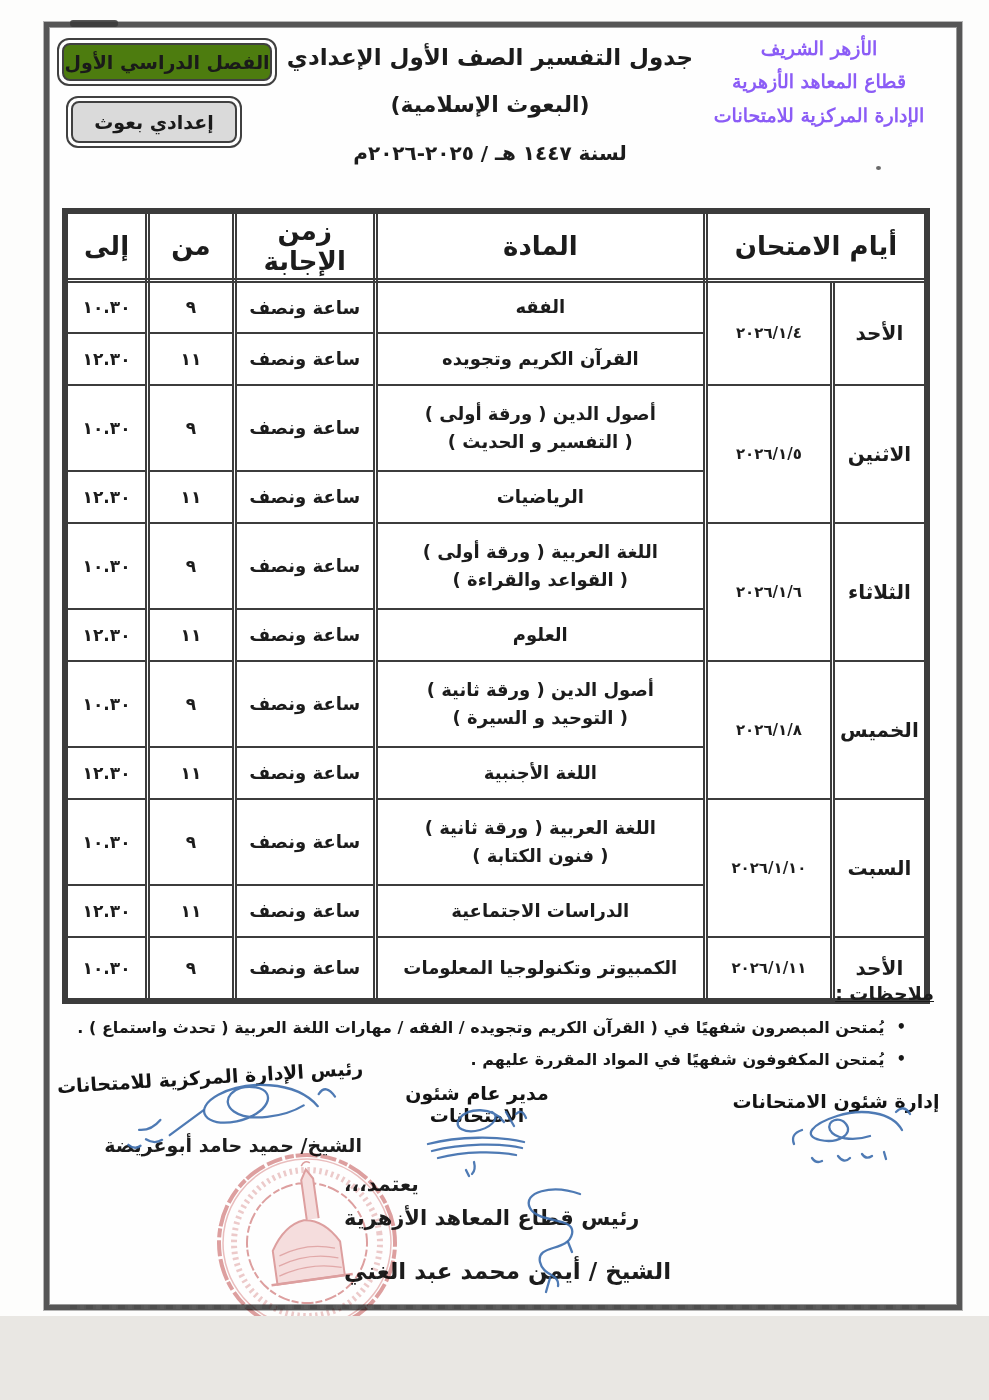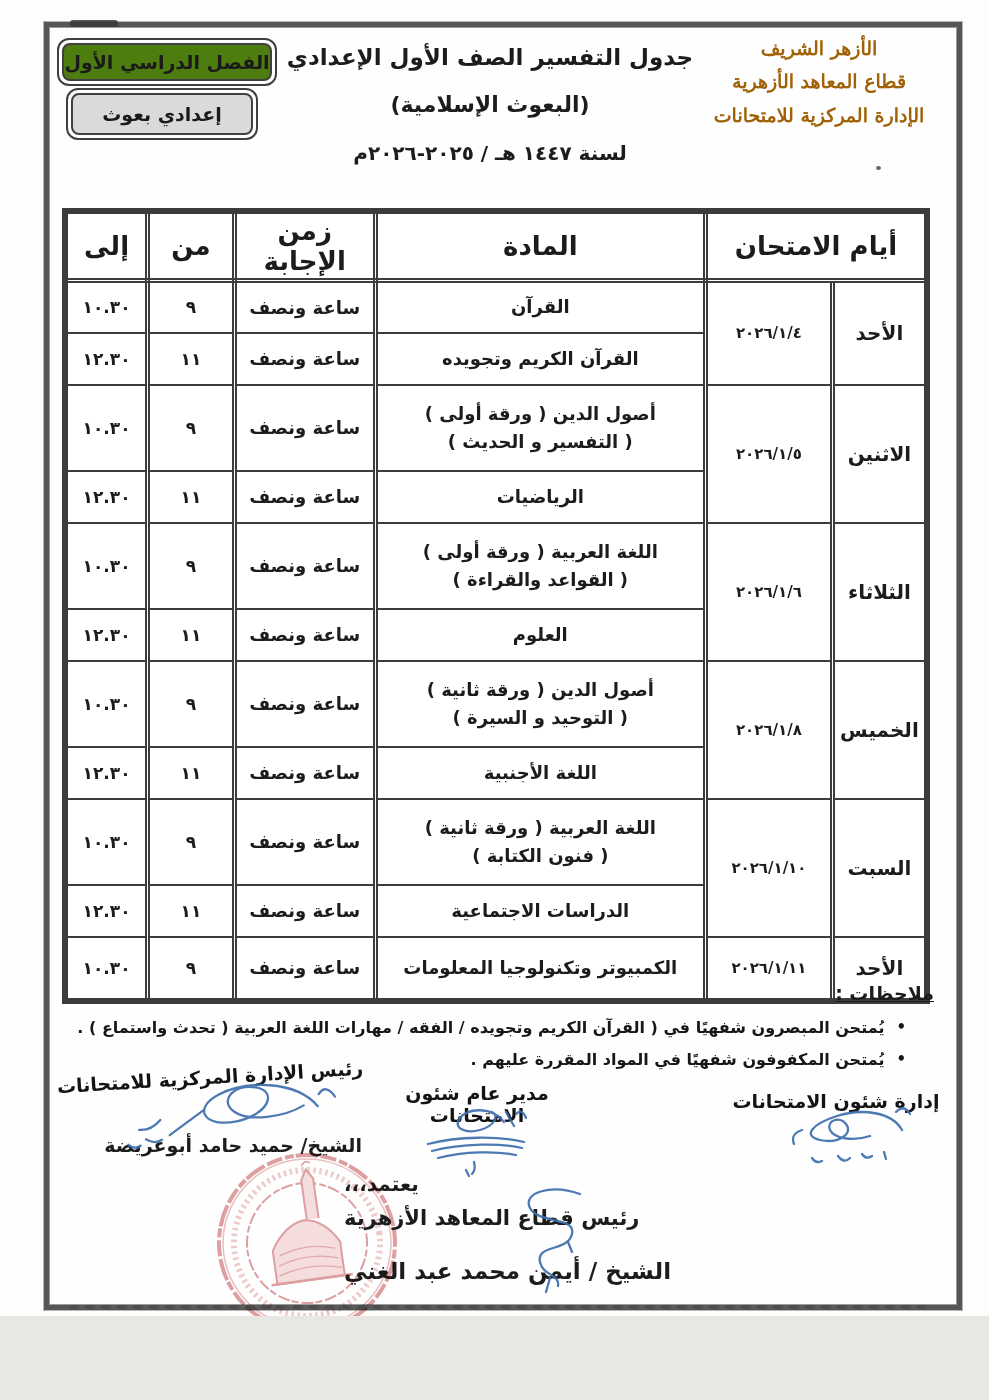--- a/index.html
+++ b/index.html
@@ -30,33 +30,33 @@
   
   .badge-outer{
     position:absolute; border:2px solid #404040; border-radius:12px; padding:3px; background:#fefefe;
   }
   .badge-inner{
     width:100%; height:100%; border:2px solid #404040; border-radius:8px;
     display:flex; align-items:center; justify-content:center;
     font-weight:bold; font-size:19px; color:#1a1a1a; background:#4d7c0f;
   }
   .badge-sem{left:57px; top:38px; width:220px; height:48px;}
-  .badge-stage{left:66px; top:88px; width:192px; height:52px;}
+  .badge-stage{left:66px; top:96px; width:176px; height:52px;}
   .badge-stage .badge-inner{background:#dadada;}
 
   
   .title-wrap{position:absolute; left:285px; top:44px; width:410px; text-align:center;}
   .t1{font-size:23px; font-weight:bold; margin-bottom:22px;}
   .t2{font-size:22px; font-weight:bold; margin-bottom:24px;}
   .t3{font-size:20px; font-weight:bold;}
 
   
   .org{
     position:absolute; left:685px; top:32px; width:268px; text-align:center;
-    font-family:"DejaVu Serif", serif; font-weight:bold; color:#a16207;
+    font-family:"DejaVu Serif", serif; font-weight:bold; color:#8b5cf6;
     font-size:19px; line-height:1.75; letter-spacing:.5px;
   }
 
   
   #sched{
     position:absolute; left:62px; top:208px; width:868px;
     border-collapse:collapse; table-layout:fixed; background:#fff;
   }
   #sched{border:6px solid #3c3c3c;}
   #sched td, #sched th{
@@ -153,21 +153,21 @@
         <th>من</th>
         <th>إلى</th>
       </tr>
     </thead>
     <tbody>
 
       <tr class="h-std">
         <td class="c-day" rowspan="2">الأحد</td>
         <td class="c-date" rowspan="2">٢٠٢٦/١/٤</td>
         <td class="c-sub">
-            <span class="sub-line">القرآن</span>
+            <span class="sub-line">الفقه</span>
           </td>
         <td class="c-dur">ساعة ونصف</td>
         <td class="c-num">٩</td>
         <td class="c-num">١٠.٣٠</td>
       </tr>
       <tr class="h-std gend">
         <td class="c-sub">
             <span class="sub-line">القرآن الكريم وتجويده</span>
           </td>
         <td class="c-dur">ساعة ونصف</td>

